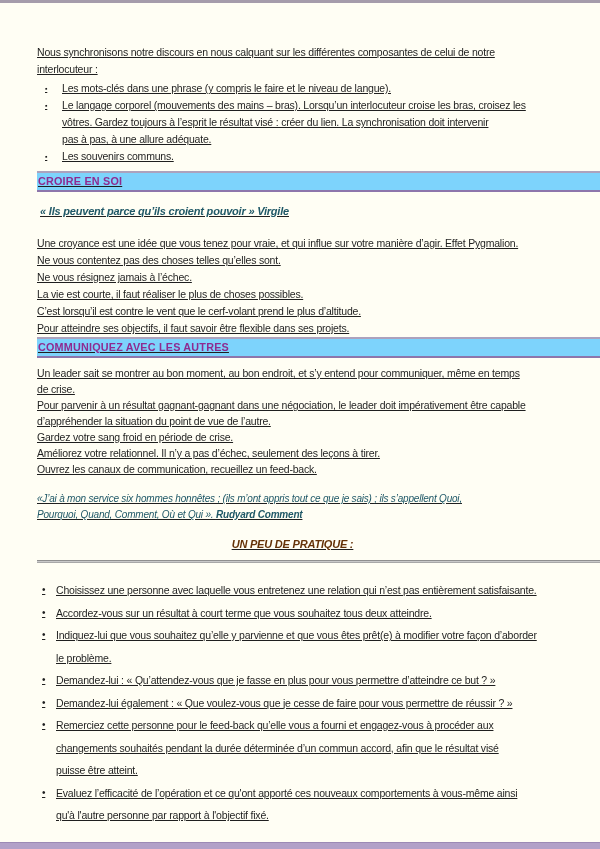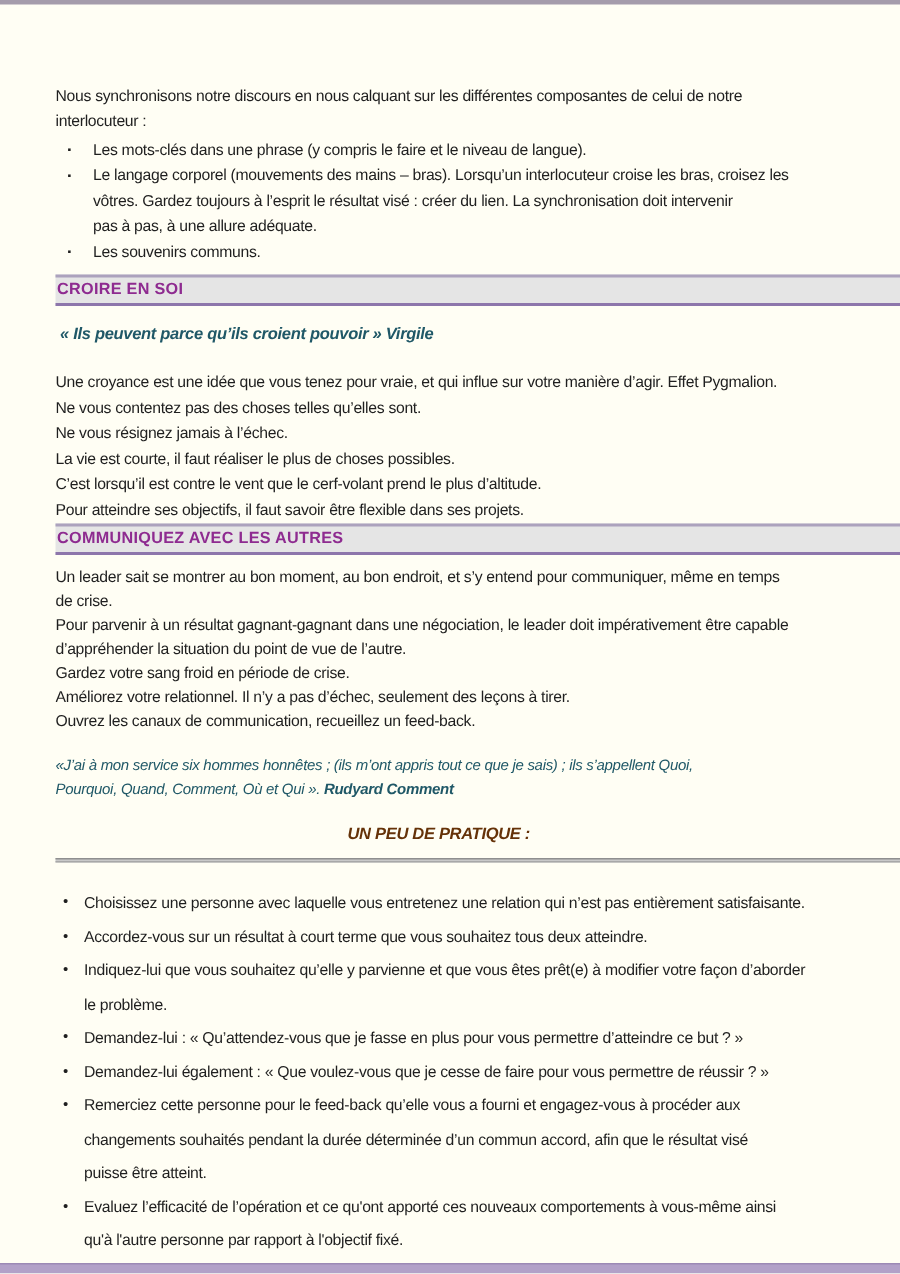--- a/index.html
+++ b/index.html
@@ -8,39 +8,40 @@
     width:600px;height:849px;
     background:#fffef4;
     font-family:"Liberation Sans", sans-serif;
     color:#1f1f1f;
     overflow:hidden;
     margin:0 auto;
   }
   .topbar{position:absolute;top:0;left:0;width:600px;height:3px;background:#a59cab;}
   .bottombar{position:absolute;bottom:0;left:0;width:600px;height:6px;background:#b2a1c8;border-top:1px solid #9c8ab5;}
   .content{
-    position:absolute;top:56px;left:37px;width:563px;
+    position:absolute;top:44px;left:37px;width:563px;
     font-size:10.5px;letter-spacing:-0.2px;line-height:17px;
     overflow:hidden;
+    text-decoration:underline;
   }
   .ln{white-space:nowrap;}
   .para{margin:0;}
   .p2 .ln{line-height:16px;}
   ul{list-style:none;margin:0;padding:0;}
   li{display:flex;align-items:flex-start;}
   .ul-squares{margin:2px 0 0 8px;}
   .ul-squares .blt{width:17px;flex:0 0 17px;font-size:7px;line-height:17px;}
   .ul-round{margin:16px 0 0 5px;}
   .ul-round .blt{width:14px;flex:0 0 14px;font-size:10px;line-height:22.5px;}
   .ul-round .btxt .ln{line-height:22.5px;}
   .btxt{flex:1 1 auto;min-width:0;}
   .secbar{
     margin:6px 0 0 -4px;
     width:567px;
-    background:#e5e5e5;
+    background:#7dd3fc;
     border-top:2px solid #aca2bd;
     border-bottom:2px solid #8d76ab;
     padding:1px 0 2px 5px;
     box-sizing:border-box;
     font-weight:bold;
     color:#8e2b90;
     letter-spacing:0.2px;
     font-size:10.8px;
     line-height:14px;
   }

